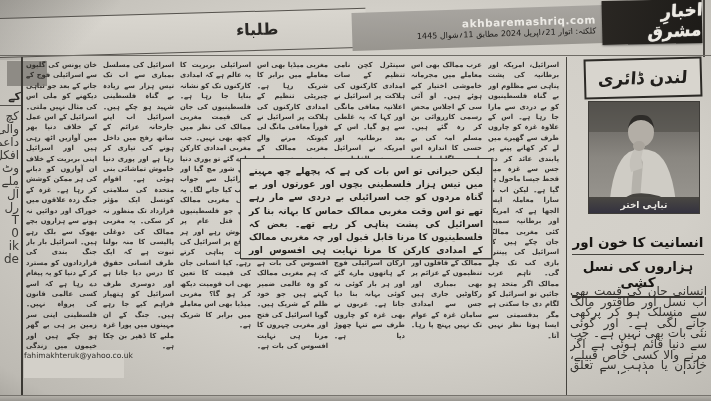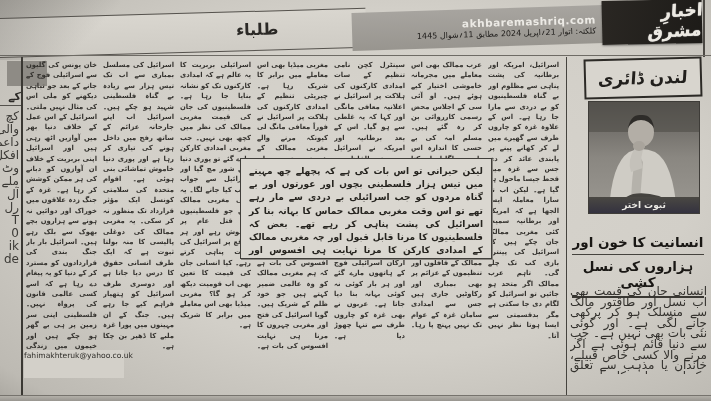--- a/index.html
+++ b/index.html
@@ -189,21 +189,21 @@
 
       <path d="M20 111 Q22 62 40 50 Q52 44 66 50 Q84 60 88 111 Z" fill="#cfccc5"></path>
 
       <path d="M48 50 L54 60 L50 111 L42 111 Q42 70 48 50 Z" fill="#b5b2ab"></path>
 
       <path d="M46 46 Q38 58 42 70 L54 66 Q50 54 56 44 Z" fill="#c4c1ba"></path>
       <ellipse cx="50" cy="44" rx="6" ry="5" fill="#a9a49c"></ellipse>
 
       <path d="M28 111 Q30 96 44 92 Q56 90 70 94 Q82 98 84 111 Z" fill="#45433f"></path>
     </svg>
-    <div class="photo-caption">ثبوت اختر</div>
+    <div class="photo-caption">تباہی اختر</div>
   </div>
 
   <div class="headline">
     <div class="h-line">انسانیت کا خون اور</div>
     <div class="h-rule"></div>
     <div class="h-line">ہزاروں کی نسل کشی</div>
     <div class="h-rule-thick"></div>
   </div>
 
   <div class="diary-body">

